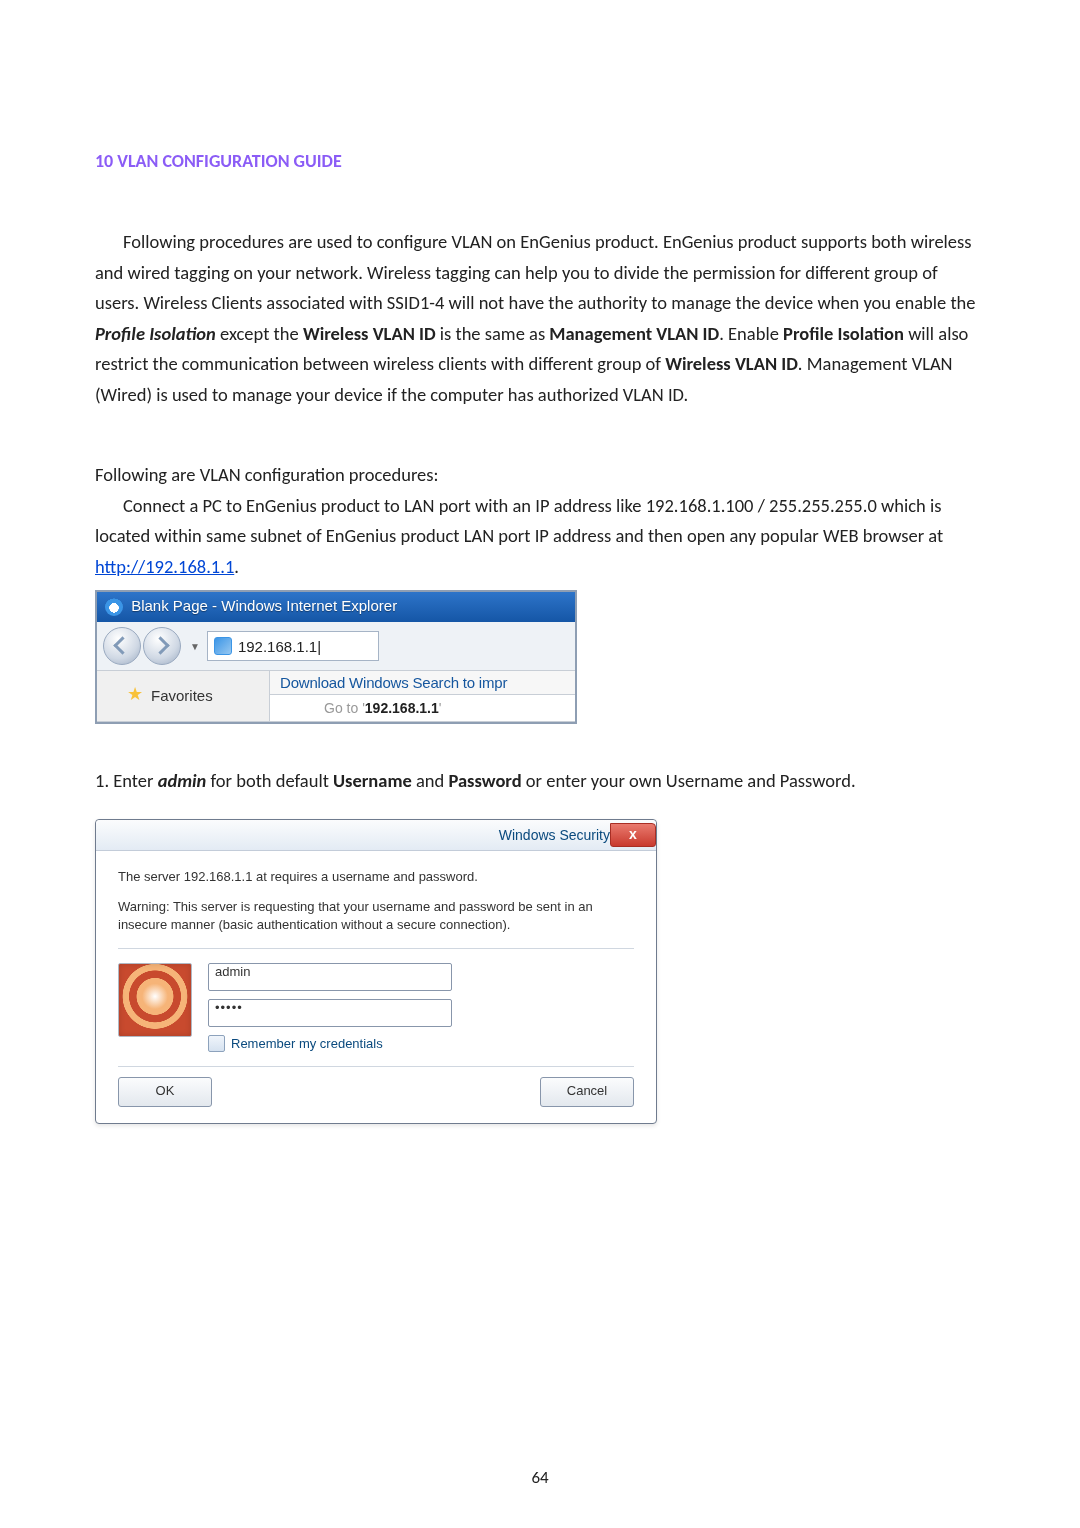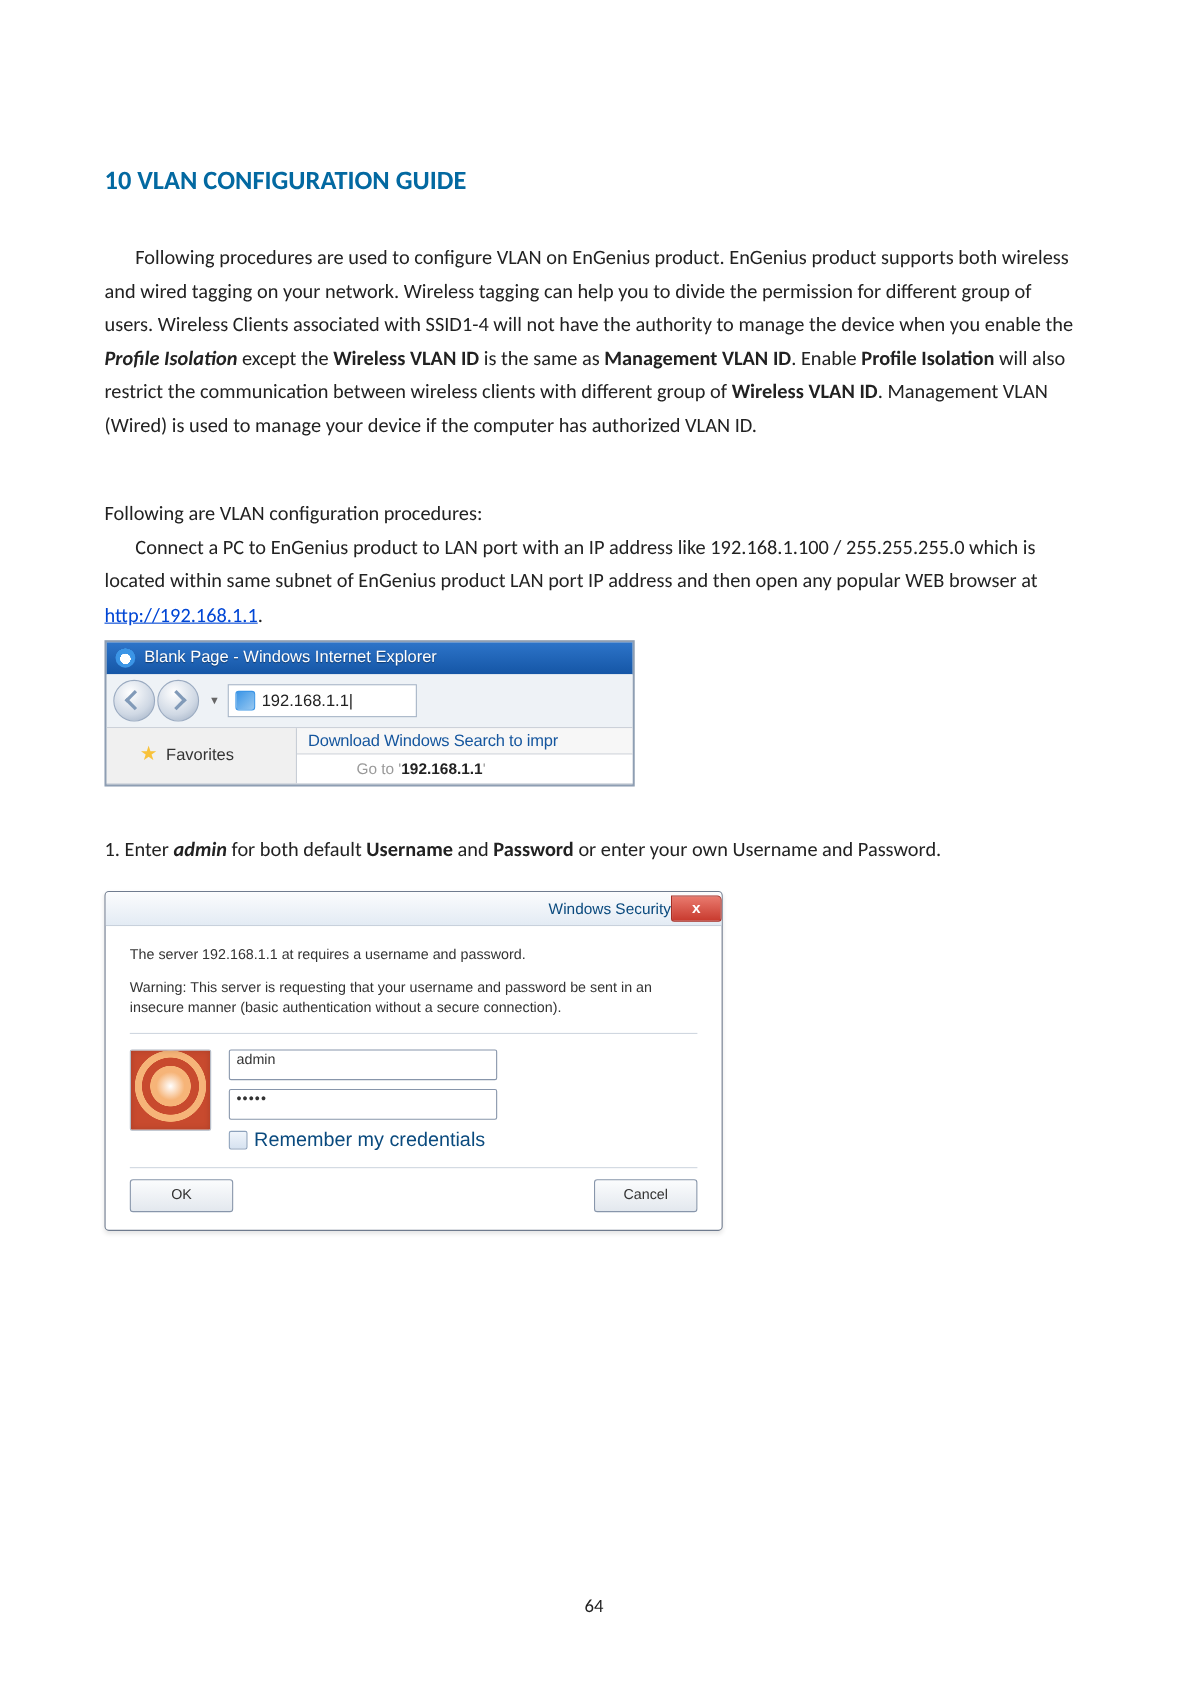--- a/index.html
+++ b/index.html
@@ -8,24 +8,24 @@
       margin: 0;
       padding: 0;
       width: 1080px;
       height: 1528px;
       position: relative;
     }
     .page {
       padding: 150px 95px 0 95px;
     }
     .heading {
-      font-size: 24px;
-      font-weight: bold;
-      margin-bottom: 40px;
-      color: #0369a1;
+      font-size: 18px;
+      font-weight: bold;
+      margin-bottom: 55px;
+      color: #8b5cf6;
     }
     .para {
       font-size: 18.5px;
       line-height: 1.65;
       color: #222;
       margin: 0;
       text-align: left;
     }
     .para .indent {
       display: inline-block;
@@ -263,21 +263,21 @@
       margin-bottom: 8px;
       border-radius: 2px;
     }
     .pw-dots {
       letter-spacing: 1px;
     }
     .remember-row {
       display: flex;
       align-items: center;
       gap: 6px;
-      font-size: 18px;
+      font-size: 13px;
       color: #0a4a7e;
       margin-top: 4px;
     }
     .chk {
       width: 15px; height: 15px;
       background: linear-gradient(to bottom, #f0f5fb, #d6e2f0);
       border: 1px solid #8da2bc;
       border-radius: 2px;
     }
     .winsec-buttons {
@@ -292,21 +292,21 @@
       background: linear-gradient(to bottom, #fbfcfd, #e3e8ee);
       border: 1px solid #8896ab;
       border-radius: 3px;
       font-size: 13px;
       text-align: center;
       line-height: 26px;
       color: #333;
     }
     .pagenum {
       position: absolute;
-      bottom: 58px;
+      bottom: 40px;
       left: 0;
       width: 100%;
       text-align: center;
       font-size: 17px;
       color: #222;
     }
   </style>
 </head>
 <body>
 

